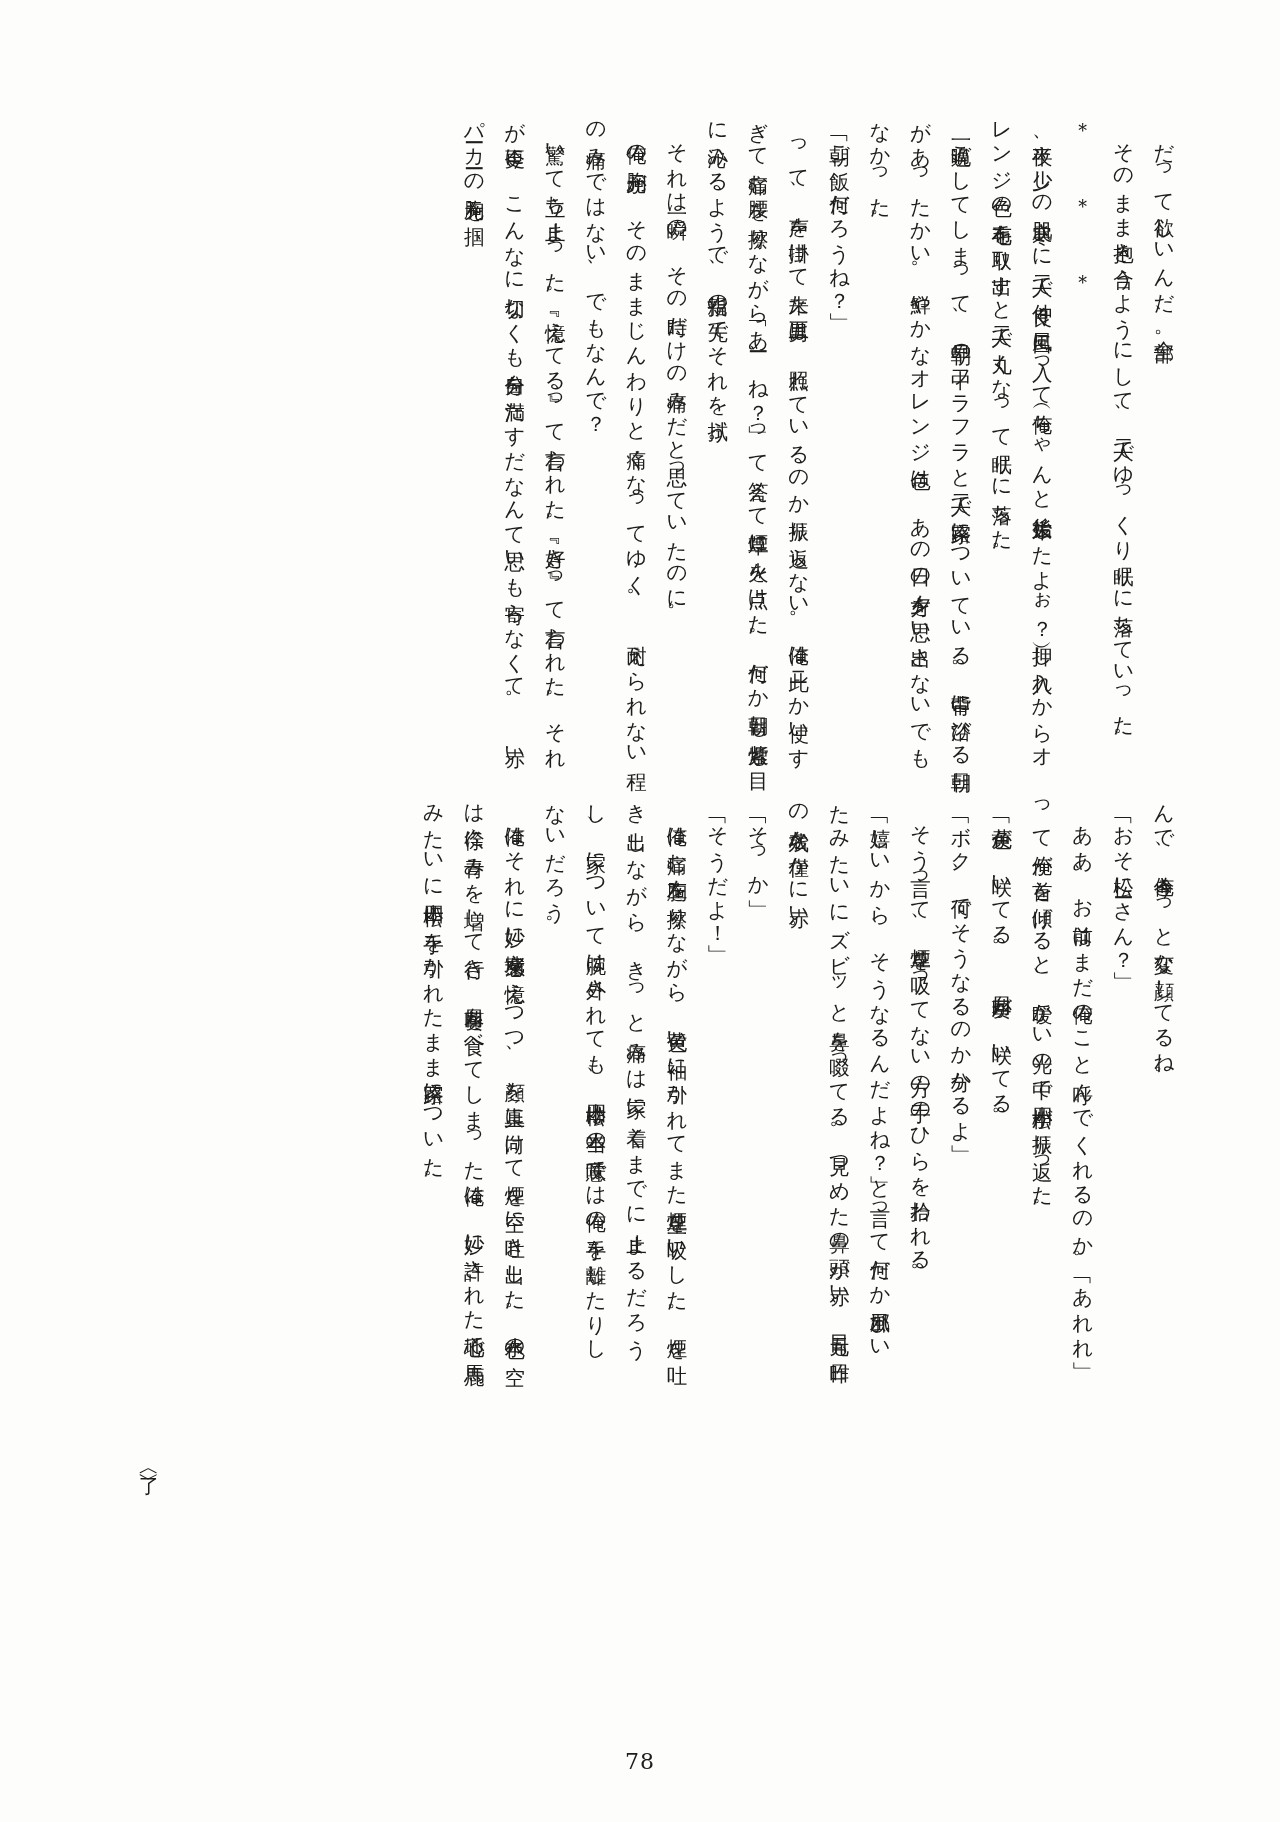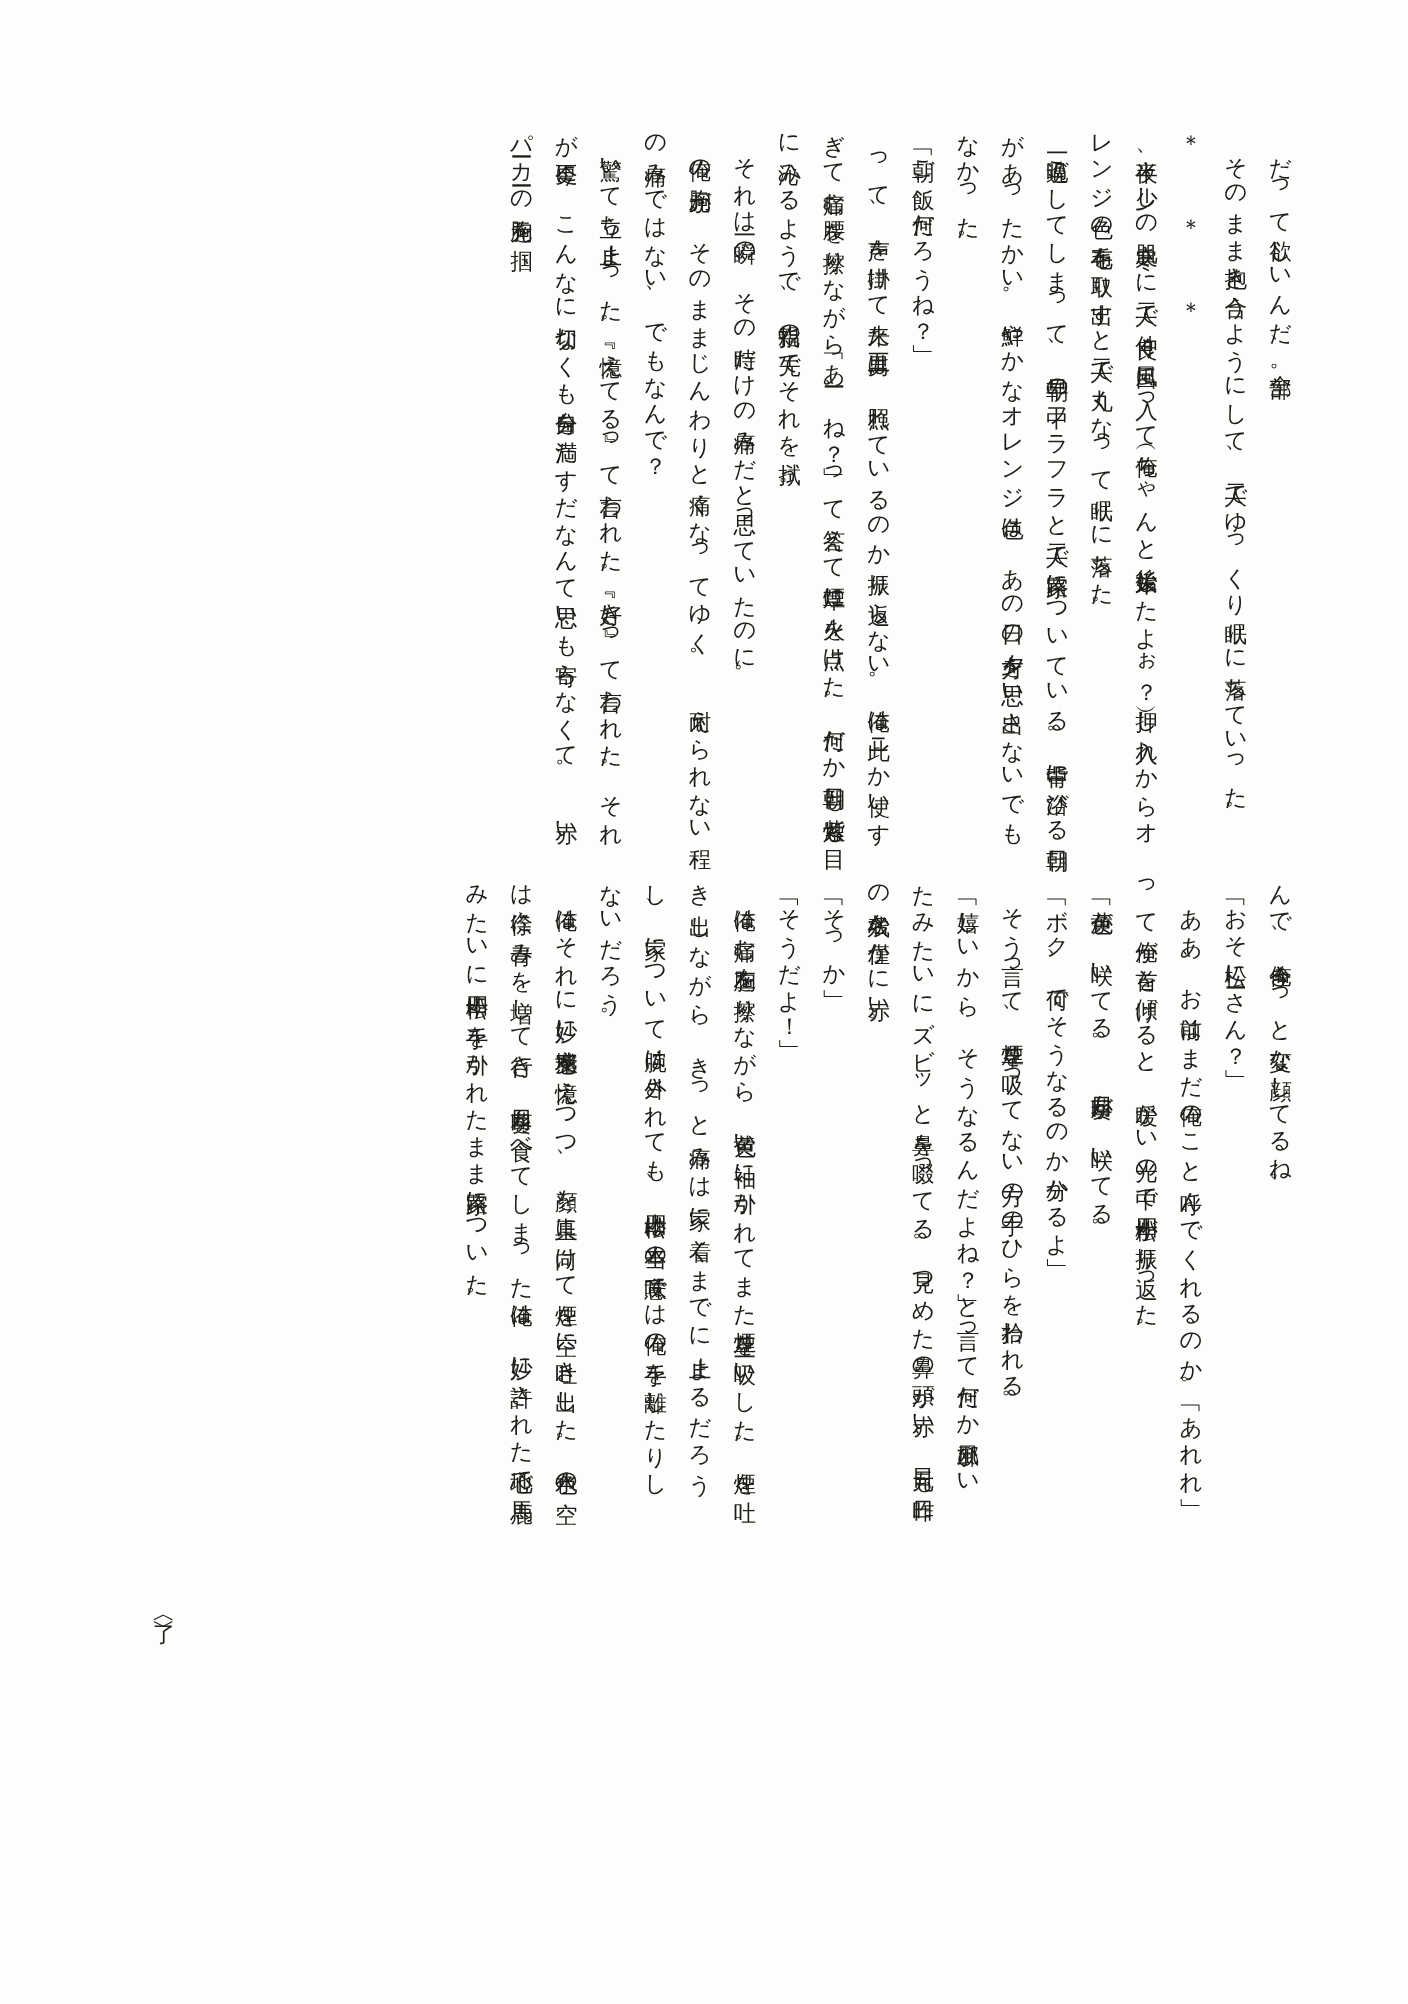--- a/index.html
+++ b/index.html
@@ -113,14 +113,15 @@
     <p class="vpara indent1">そう言って、煙草を吸ってない方の手のひらを拾われる。</p>
     <p class="vpara indent1">「嬉しいから、そうなるんだよね？」と言って何だか風邪ひいたみたいにズビッと鼻を啜ってる。見つめた鼻の頭が赤い、目元も昨日の名残か僅かに赤い。</p>
     <p class="vpara indent1">「そっか」</p>
     <p class="vpara indent1">「そうだよ！」</p>
     <p class="vpara indent1">俺は痛む左胸を擦りながら、黄色い袖に引かれてまた煙草を一吸いした。煙を吐き出しながら、きっと痛みは家に着くまでに止まるだろうし、家について腕は外されても、十四松は本当の意味では俺の手を離したりしないだろう。</p>
     <p class="vpara indent1">俺はそれに妙に安堵感を憶えつつ、顔を真上に向けて煙を空に吐き出した。水色の空は徐々に青みを増して行き、向日葵を食べてしまった俺は、妙に許された心地で馬鹿みたいに十四松に手を引かれたまま家路についた。</p>
   </div>
 
   <div class="end-mark">〈了〉</div>
 
+  <div class="page-number">78</div>
 
 </div>
 
 </body></html>

